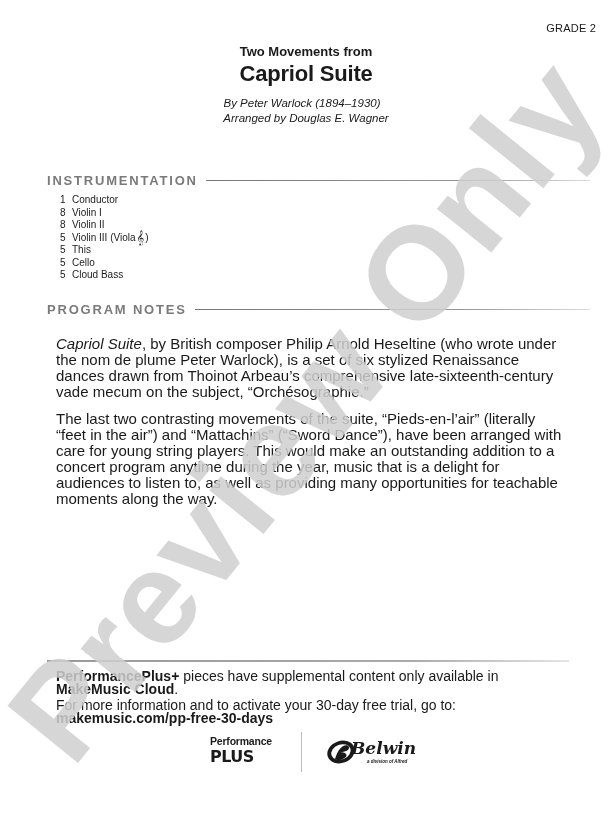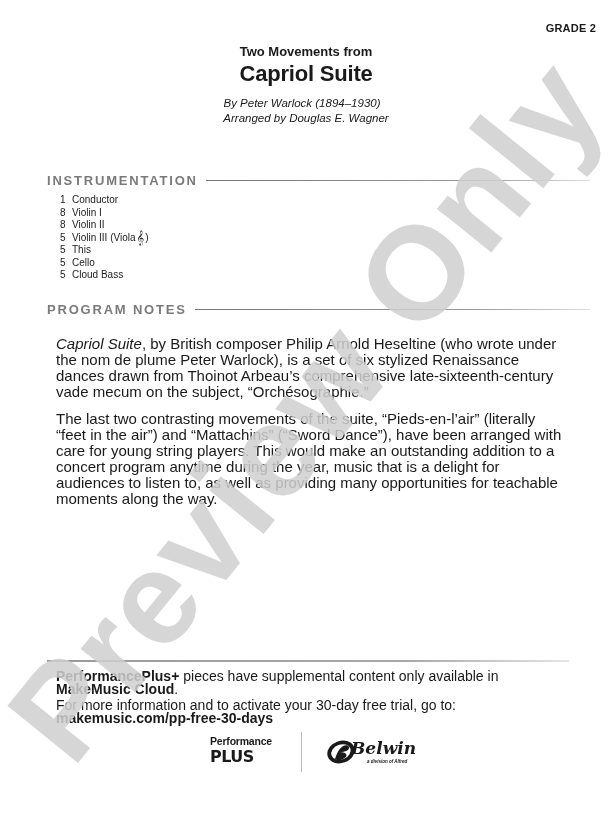--- a/index.html
+++ b/index.html
@@ -19,21 +19,21 @@
       position: absolute;
       inset: 0;
       width: 612px;
       height: 816px;
     }
     .grade {
       position: absolute;
       top: 22px;
       right: 16px;
       font-size: 11px;
-      font-weight: bold;
+      font-weight: normal;
       letter-spacing: 0.2px;
       color: #1a1a1a;
     }
     .title-block {
       position: absolute;
       top: 46px;
       left: 0;
       width: 612px;
       text-align: center;
     }

